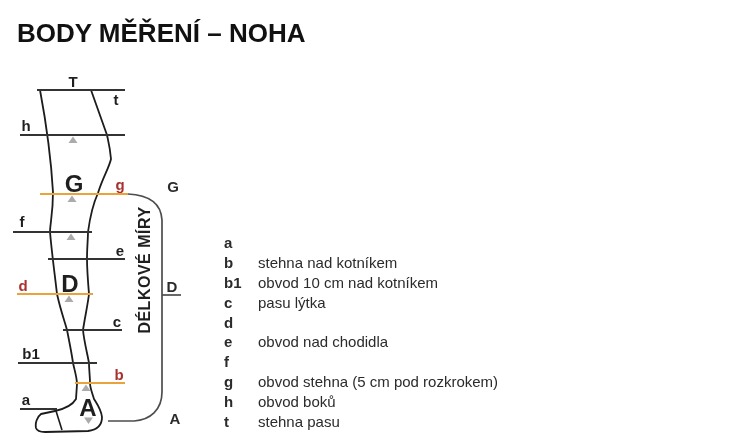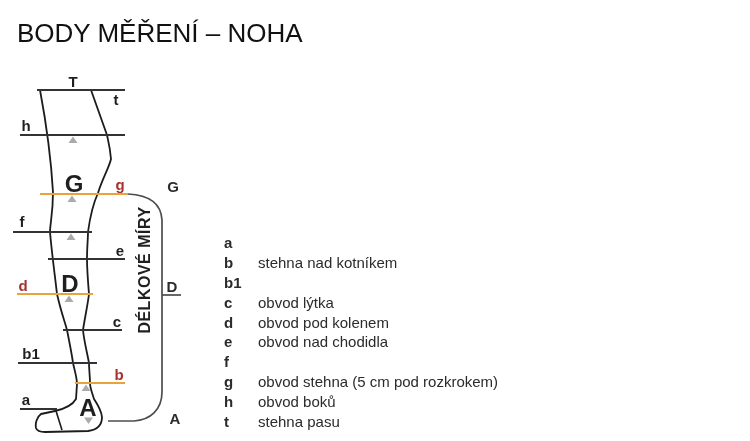--- a/index.html
+++ b/index.html
@@ -2,21 +2,21 @@
 <html><head>
 <meta charset="utf-8">
 <style>
   html,body{margin:0;padding:0;background:#ffffff;}
   #screen{
     position:relative;width:750px;height:441px;background:#ffffff;overflow:hidden;
     font-family:"Liberation Sans",sans-serif;color:#1f1f1f;
   }
   #page-title{
     position:absolute;left:17px;top:18px;margin:0;
-    font-size:26px;font-weight:normal;letter-spacing:0px;color:#111111;
+    font-size:26px;font-weight:bold;letter-spacing:0px;color:#111111;
     font-family:"Liberation Sans",sans-serif;
   }
   #leg-svg{position:absolute;left:0;top:0;}
   svg text{font-family:"Liberation Sans",sans-serif;}
   .pt-small{font-size:15px;font-weight:bold;fill:#1f1f1f;}
   .pt-big{font-size:24px;font-weight:bold;fill:#1f1f1f;}
   .pt-red{font-size:15px;font-weight:bold;fill:#a83130;}
   .bracket-letter{font-size:15px;font-weight:bold;fill:#2b2b2b;}
   .bracket-title{font-size:16px;font-weight:bold;fill:#1f1f1f;letter-spacing:0.5px;}
   #legend{
@@ -109,28 +109,28 @@
   <div id="legend">
     <div class="lrow">
       <span class="lkey">a</span>
     </div>
     <div class="lrow">
       <span class="lkey">b</span>
       <span class="lval">stehna nad kotníkem</span>
     </div>
     <div class="lrow">
       <span class="lkey">b1</span>
+      <span class="lval">obvod 10 cm nad kotníkem</span>
     </div>
     <div class="lrow">
       <span class="lkey">c</span>
-      <span class="lval">obvod lýtka</span>
+      <span class="lval">pasu lýtka</span>
     </div>
     <div class="lrow">
       <span class="lkey">d</span>
-      <span class="lval">obvod pod kolenem</span>
     </div>
     <div class="lrow">
       <span class="lkey">e</span>
       <span class="lval">obvod nad chodidla</span>
     </div>
     <div class="lrow">
       <span class="lkey">f</span>
     </div>
     <div class="lrow">
       <span class="lkey">g</span>

